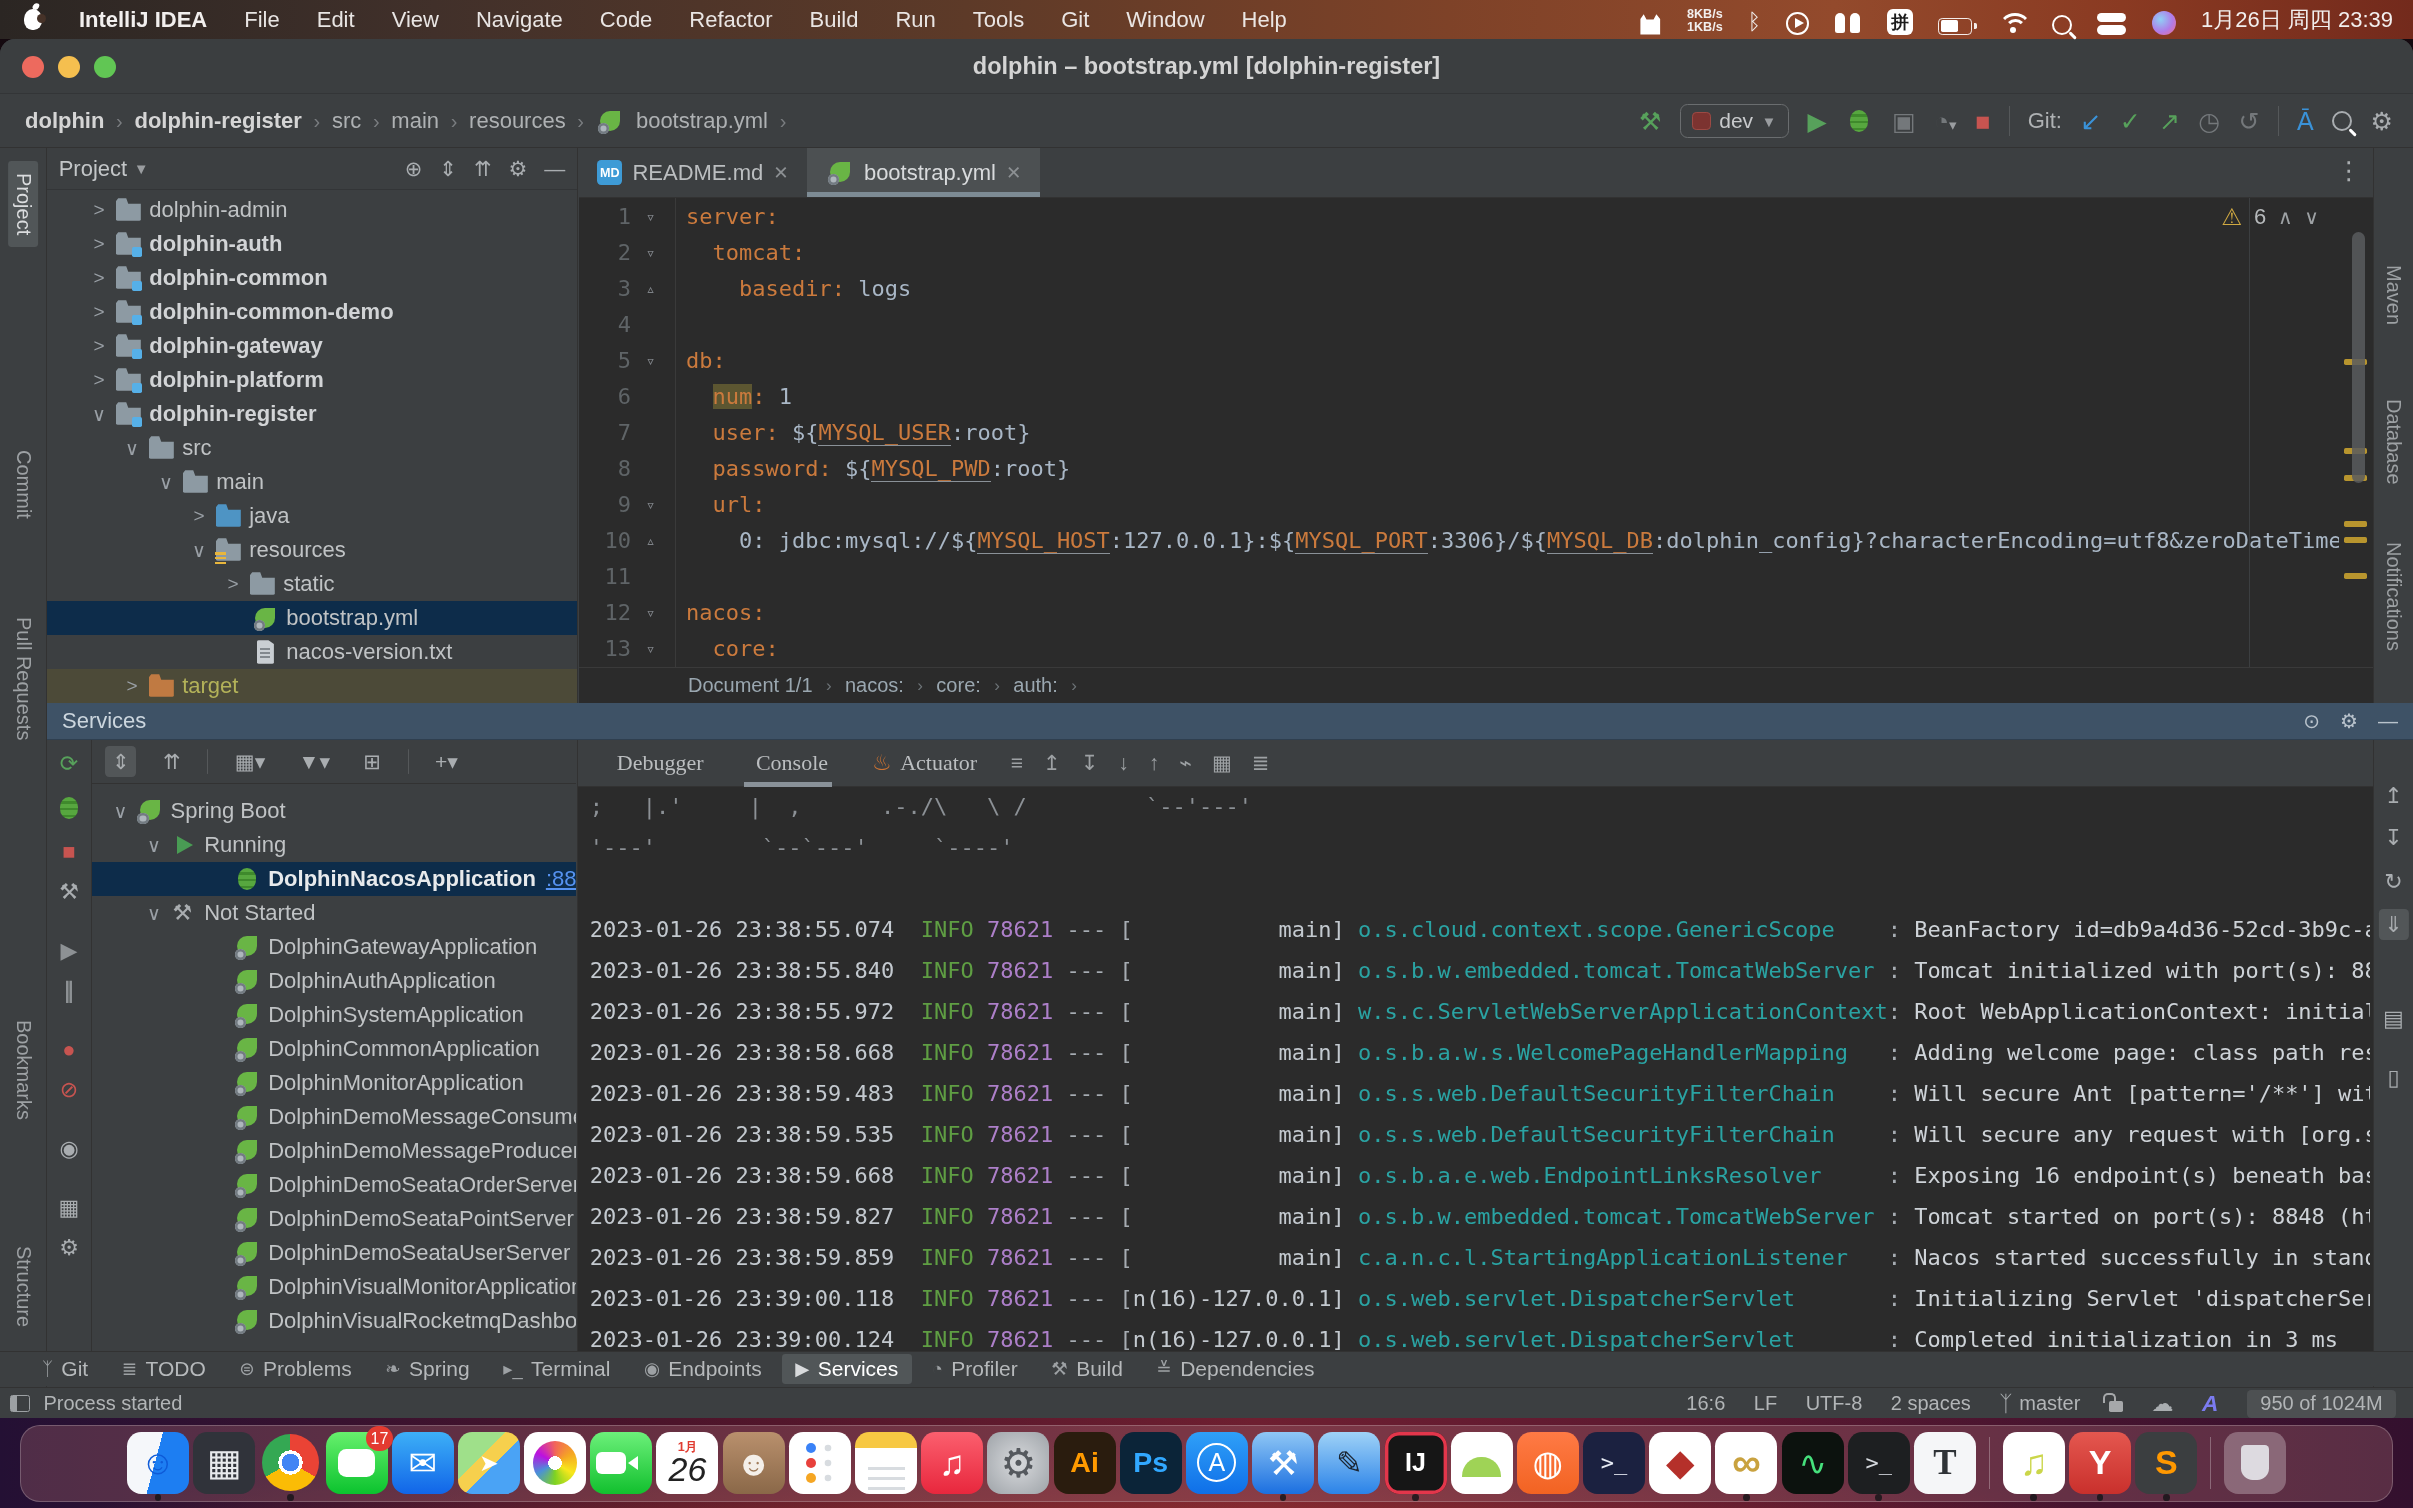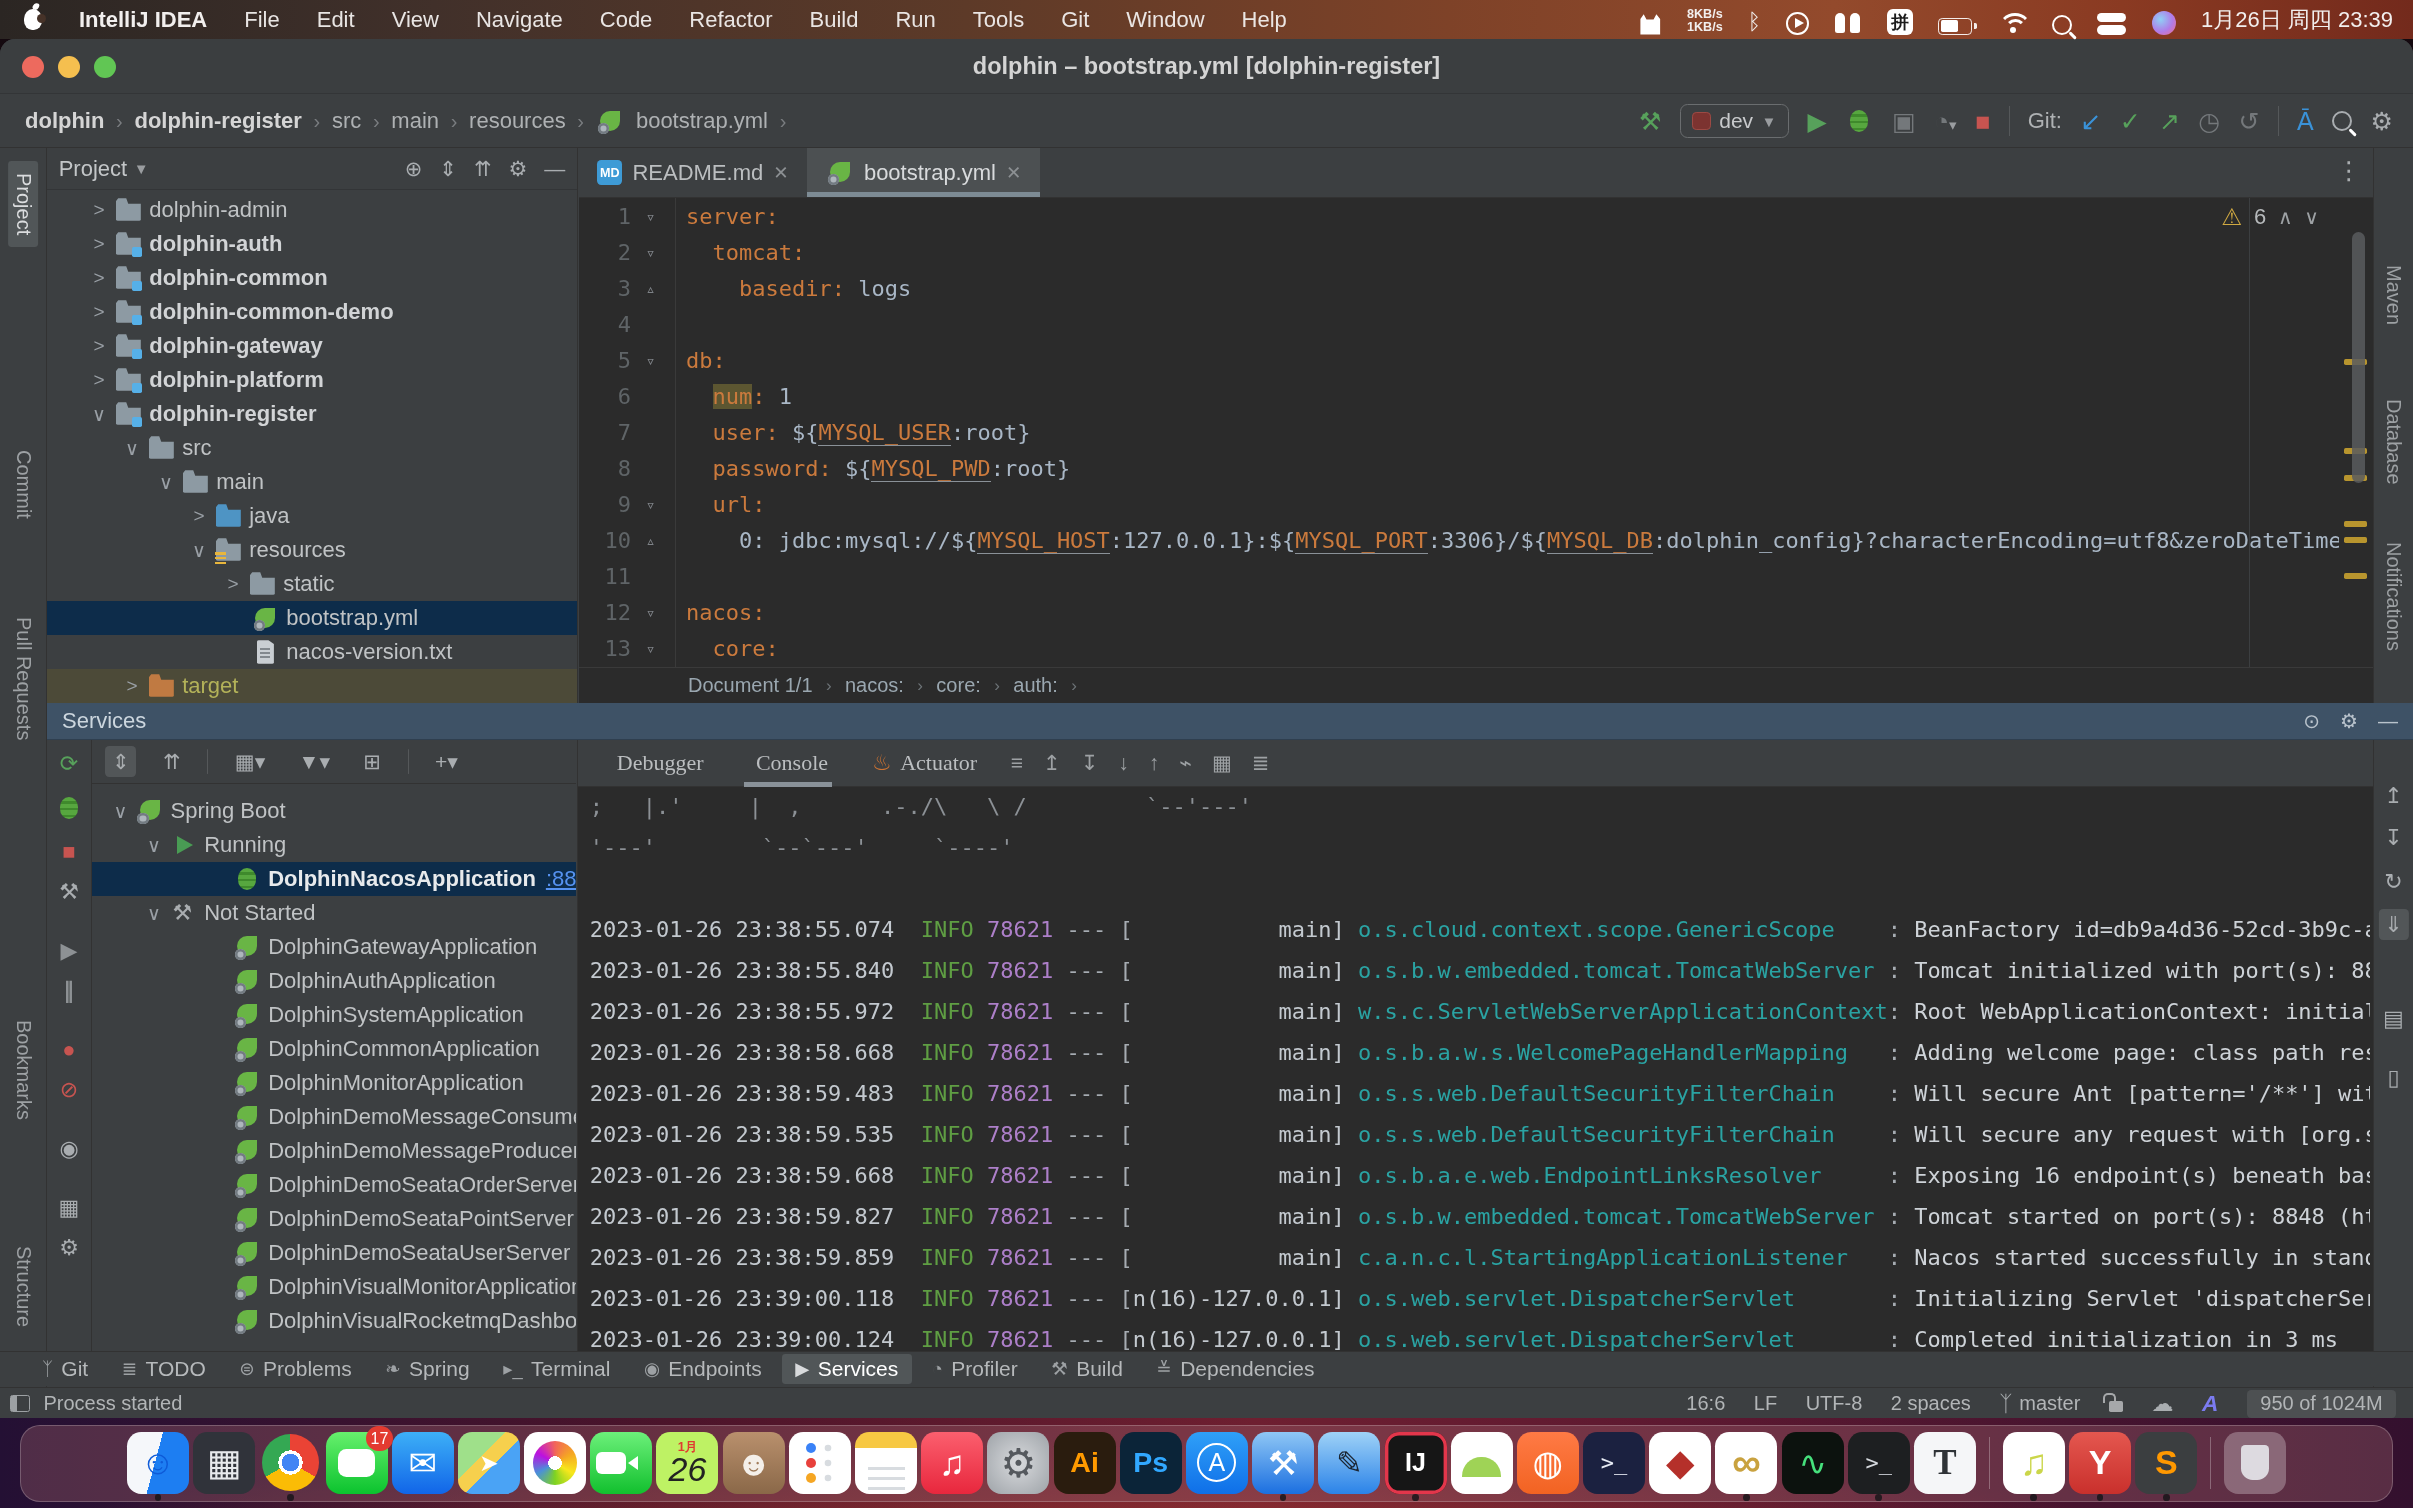--- a/index.html
+++ b/index.html
@@ -871,21 +871,21 @@
     <div class="ditem g-photos" style="background:#fff">
       <span></span>
       <span class="dglyph"></span>
 
     </div>
     <div class="ditem g-ft" style="background:linear-gradient(#6cf07a,#12c02e)">
       <span></span>
       <span class="dglyph"></span>
 
     </div>
-    <div class="ditem" style="background:#bef264">
+    <div class="ditem" style="background:#ffffff">
       <span></span>
       <span class="dglyph"></span>
       <span class="dcaltop">1月</span>
       <span class="dcalnum">26</span>
 
     </div>
     <div class="ditem" style="background:linear-gradient(#b9906d,#8a6848)">
       <span></span>
       <span class="dglyph" style="color:#f4efe9;font-size:35px">☻</span>
 

